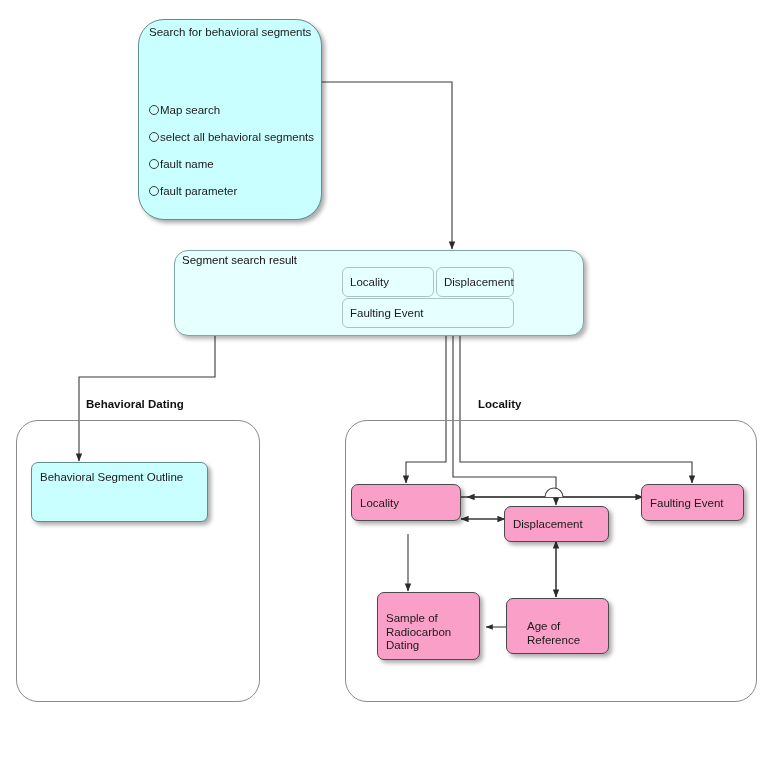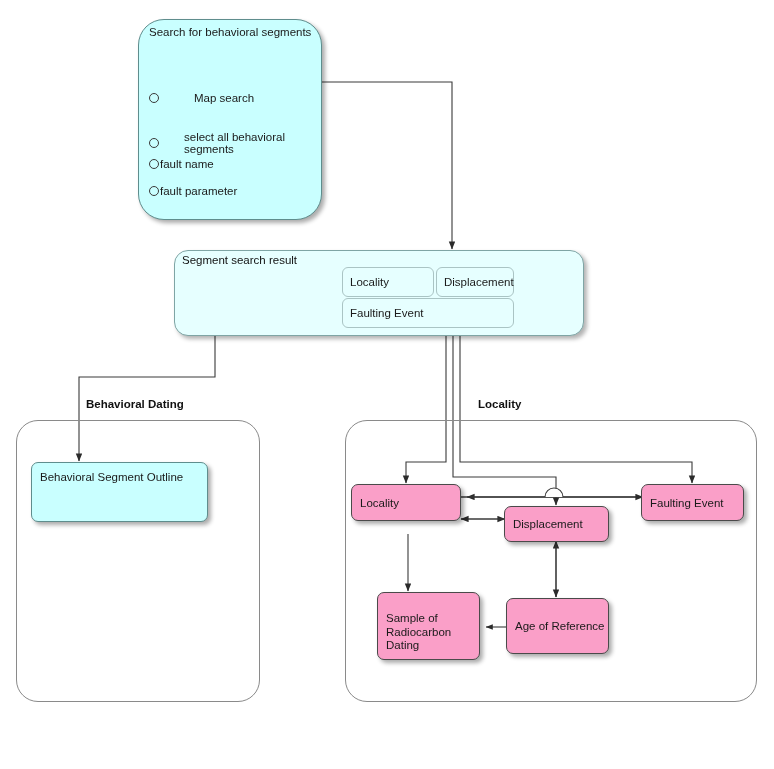--- a/index.html
+++ b/index.html
@@ -147,25 +147,25 @@
       <path d="M556,597 L556,541" marker-end="url(#ah)"></path>
       <path d="M556,541 L556,597" marker-end="url(#ah)"></path>
 
       <path d="M507,627 L486,627" marker-end="url(#ahs)"></path>
     </g>
   </svg>
 
   <div class="dialog" style="left:138px;top:19px;width:184px;height:201px;">
     <div class="title">Search for behavioral segments</div>
 
-    <div class="radio-row" style="top:72px;gap:34px;">
+    <div class="radio-row" style="top:84px;">
       <span class="rb"></span>
       <span>Map search</span>
     </div>
-    <div class="radio-row" style="top:111px;gap:24px;">
+    <div class="radio-row" style="top:111px;">
       <span class="rb"></span>
       <span>select all behavioral segments</span>
     </div>
     <div class="radio-row" style="top:138px;">
       <span class="rb"></span>
       <span>fault name</span>
     </div>
     <div class="radio-row" style="top:165px;">
       <span class="rb"></span>
       <span>fault parameter</span>
@@ -207,16 +207,16 @@
   <div class="node pink" style="left:641px;top:484px;width:103px;height:37px;">
     <div class="lbl" style="top:12px;">Faulting Event</div>
   </div>
 
   <div class="node pink" style="left:377px;top:592px;width:103px;height:68px;padding-left:6px;">
     <div class="lbl" style="top:19px;">Sample of
 Radiocarbon Dating</div>
   </div>
 
   <div class="node pink" style="left:506px;top:598px;width:103px;height:56px;">
-    <div class="lbl" style="top:21px;">Age of Reference</div>
+    <div class="lbl" style="top:21px;margin-left:12px;">Age of Reference</div>
   </div>
 
 </div>
 
 </body></html>

